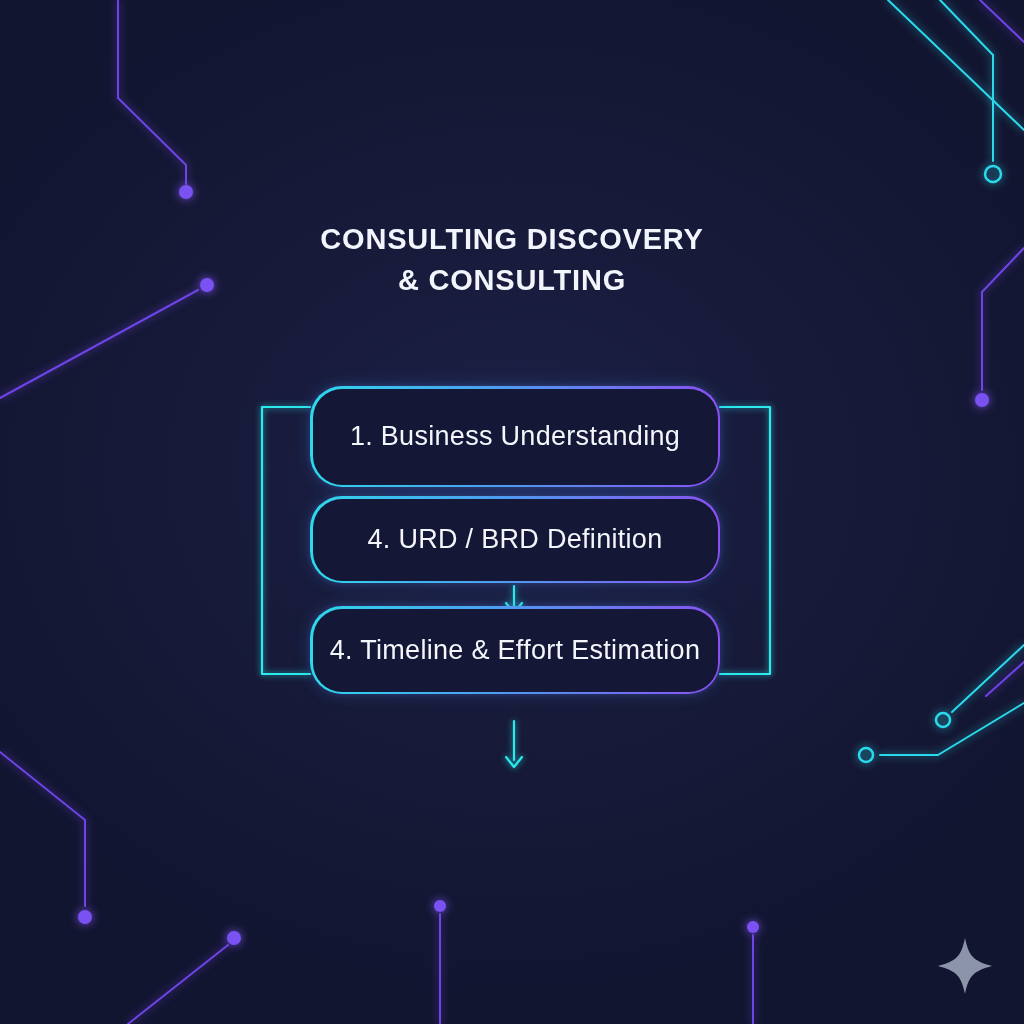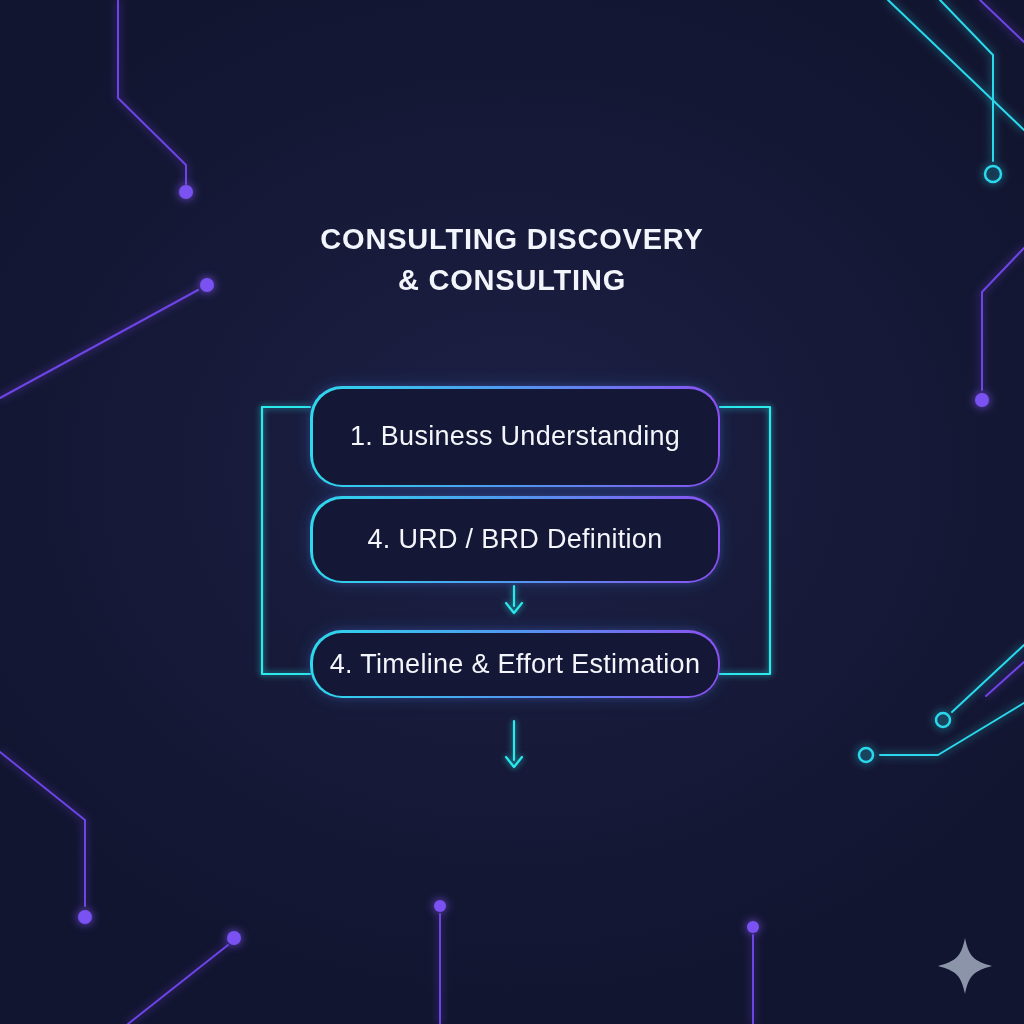--- a/index.html
+++ b/index.html
@@ -20,21 +20,21 @@
     background:linear-gradient(90deg,#2cd9ec 0%,#4f9af0 48%,#8a50f2 100%);
     box-shadow:0 0 18px rgba(62,160,245,.20), 0 0 6px rgba(120,90,245,.25);
   }
   .step-inner{
     flex:1;display:flex;align-items:center;justify-content:center;
     border-radius:29px;background:#141735;color:#f4f6fc;
     font-size:27px;letter-spacing:.3px;font-weight:400;
   }
   .step-1{top:366px;height:101px;margin-top:20px;}
   .step-2{top:496px;height:87px;}
-  .step-3{top:630px;height:68px;text-align:center;}
+  .step-3{top:606px;height:88px;text-align:center;}
   .connector{stroke:#2beaec;stroke-width:2.2;fill:none;
     filter:drop-shadow(0 0 3px rgba(43,234,236,.8));stroke-linecap:round;stroke-linejoin:round;}
   .stroke-cyan{stroke:#2bd9ec;stroke-width:2;fill:none;
     filter:drop-shadow(0 0 4px rgba(43,217,236,.75));stroke-linecap:round;stroke-linejoin:round;}
   .stroke-purple{stroke:#6d45e6;stroke-width:2;fill:none;
     filter:drop-shadow(0 0 4px rgba(120,70,240,.75));stroke-linecap:round;stroke-linejoin:round;}
   .dot-purple{fill:#7b52f2;filter:drop-shadow(0 0 5px rgba(130,85,250,.9));}
   .ring-cyan{stroke:#2bd9ec;stroke-width:2.5;fill:none;
     filter:drop-shadow(0 0 4px rgba(43,217,236,.85));}
   .sparkle{fill:#97a0b5;opacity:.92;}

